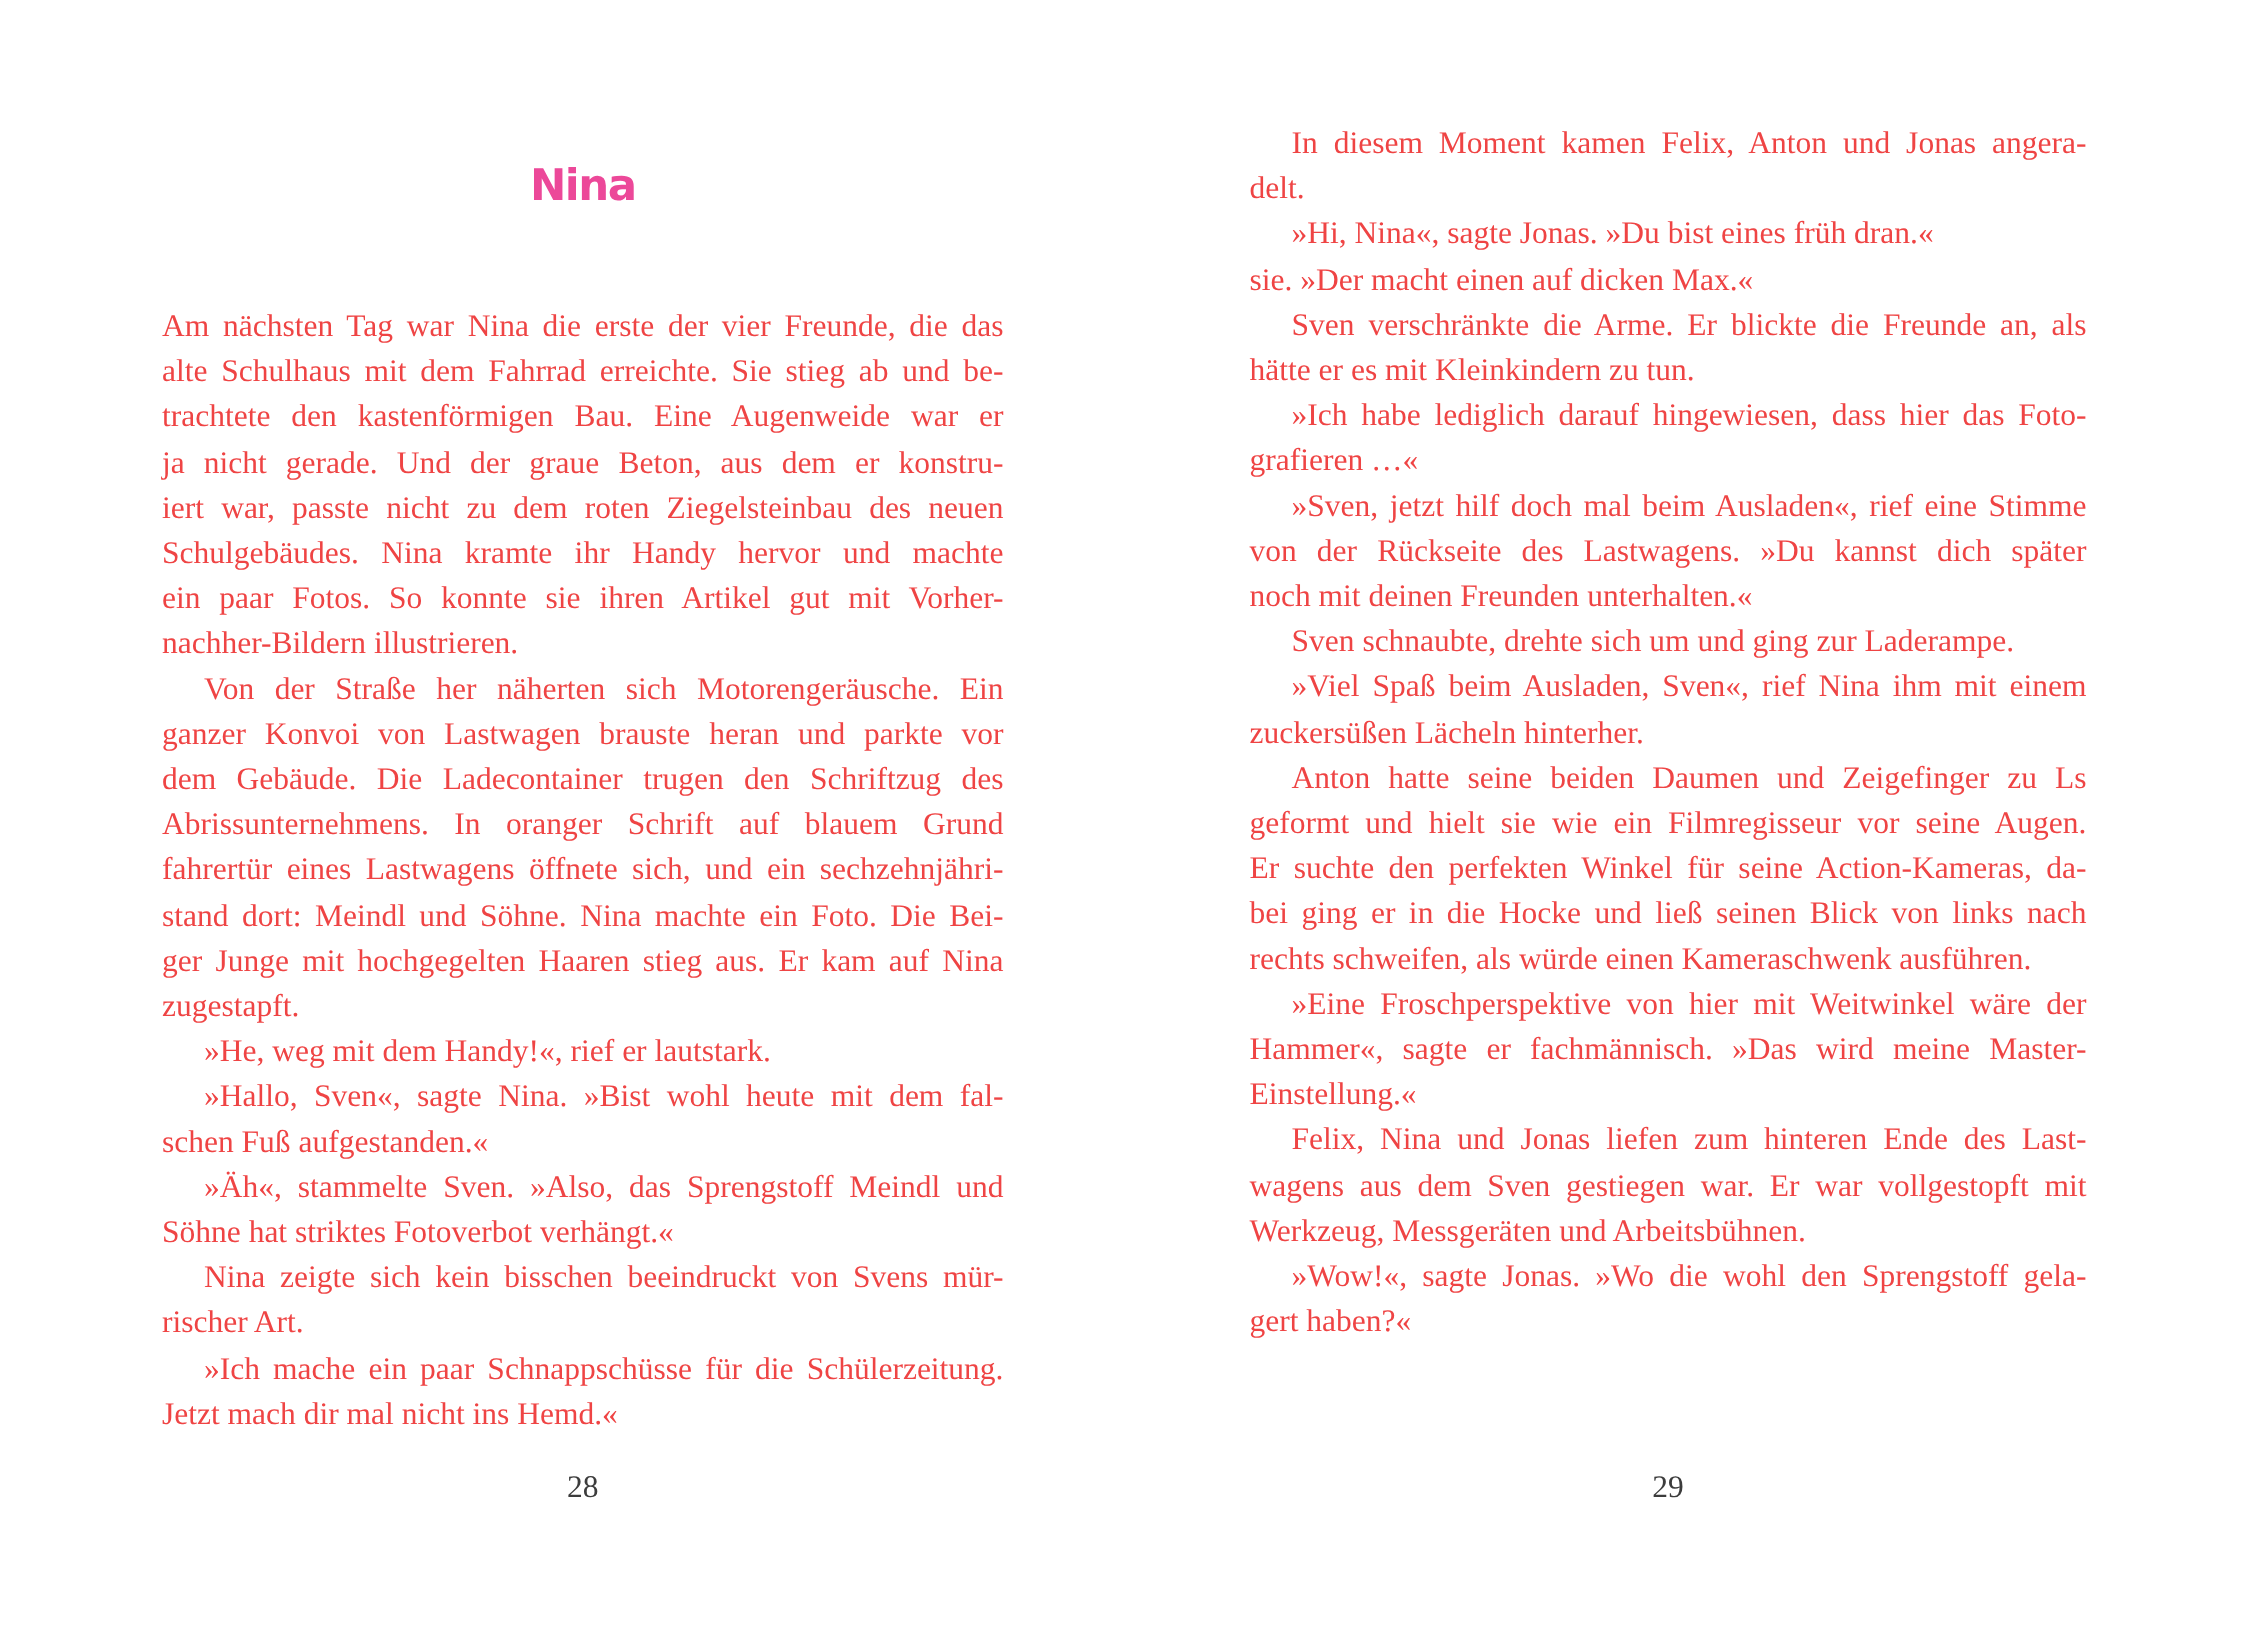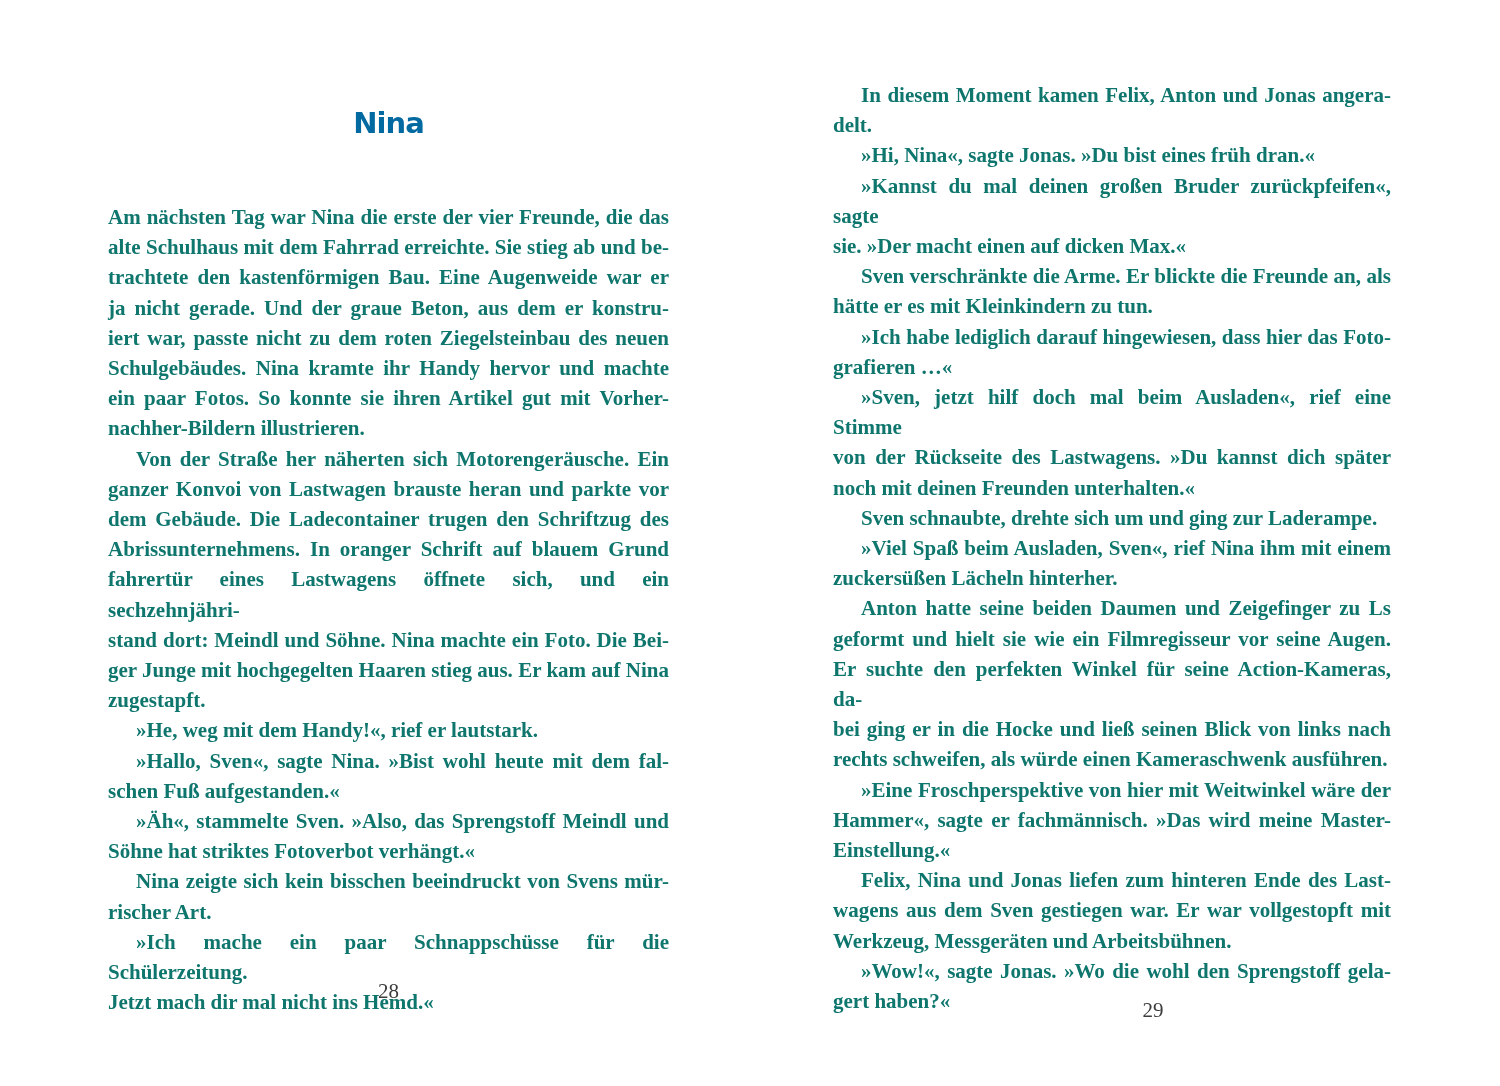--- a/index.html
+++ b/index.html
@@ -16,47 +16,46 @@
     position: absolute;
     left: 108px;
     top: 106px;
     width: 561px;
     margin: 0;
     text-align: center;
     font-family: "DejaVu Sans", sans-serif;
     font-weight: bold;
     font-size: 29px;
     letter-spacing: -1px;
-    color: #0369a1;
+    color: #ec4899;
   }
   .text-block {
     position: absolute;
     font-size: 21px;
     line-height: 30.2px;
-    color: #0f766e;
-    font-weight: bold;
+    color: #ef4444;
   }
   .left-block  { left: 108px; top: 202px; width: 561px; }
   .right-block { left: 833px; top: 80px;  width: 558px; }
   .line {
     text-align: justify;
     text-align-last: justify;
   }
   .line.para-end { text-align-last: left; }
   .line.indent { text-indent: 28px; }
   .page-number {
     position: absolute;
     top: 976px;
     text-align: center;
     font-size: 21px;
     line-height: 30px;
     color: #3c3c3c;
   }
   .pn-left  { left: 108px; width: 561px; }
-  .pn-right { left: 874px; width: 558px; margin-top: 19px; }
+  .pn-right { left: 833px; width: 558px; }
 </style>
 </head>
 <body>
 
 <div class="spread">
 
   <div>
     <h1 class="chapter-title">Nina</h1>
     <div class="text-block left-block">
         <div class="line">Am nächsten Tag war Nina die erste der vier Freunde, die das</div>
@@ -86,21 +85,20 @@
         <div class="line para-end">Jetzt mach dir mal nicht ins Hemd.«</div>
       </div>
     <div class="page-number pn-left">28</div>
   </div>
 
   <div>
     <div class="text-block right-block">
         <div class="line indent">In diesem Moment kamen Felix, Anton und Jonas angera-</div>
         <div class="line para-end">delt.</div>
         <div class="line para-end indent">»Hi, Nina«, sagte Jonas. »Du bist eines früh dran.«</div>
-        <div class="line indent">»Kannst du mal deinen großen Bruder zurückpfeifen«, sagte</div>
         <div class="line para-end">sie. »Der macht einen auf dicken Max.«</div>
         <div class="line indent">Sven verschränkte die Arme. Er blickte die Freunde an, als</div>
         <div class="line para-end">hätte er es mit Kleinkindern zu tun.</div>
         <div class="line indent">»Ich habe lediglich darauf hingewiesen, dass hier das Foto-</div>
         <div class="line para-end">grafieren …«</div>
         <div class="line indent">»Sven, jetzt hilf doch mal beim Ausladen«, rief eine Stimme</div>
         <div class="line">von der Rückseite des Lastwagens. »Du kannst dich später</div>
         <div class="line para-end">noch mit deinen Freunden unterhalten.«</div>
         <div class="line para-end indent">Sven schnaubte, drehte sich um und ging zur Laderampe.</div>
         <div class="line indent">»Viel Spaß beim Ausladen, Sven«, rief Nina ihm mit einem</div>

